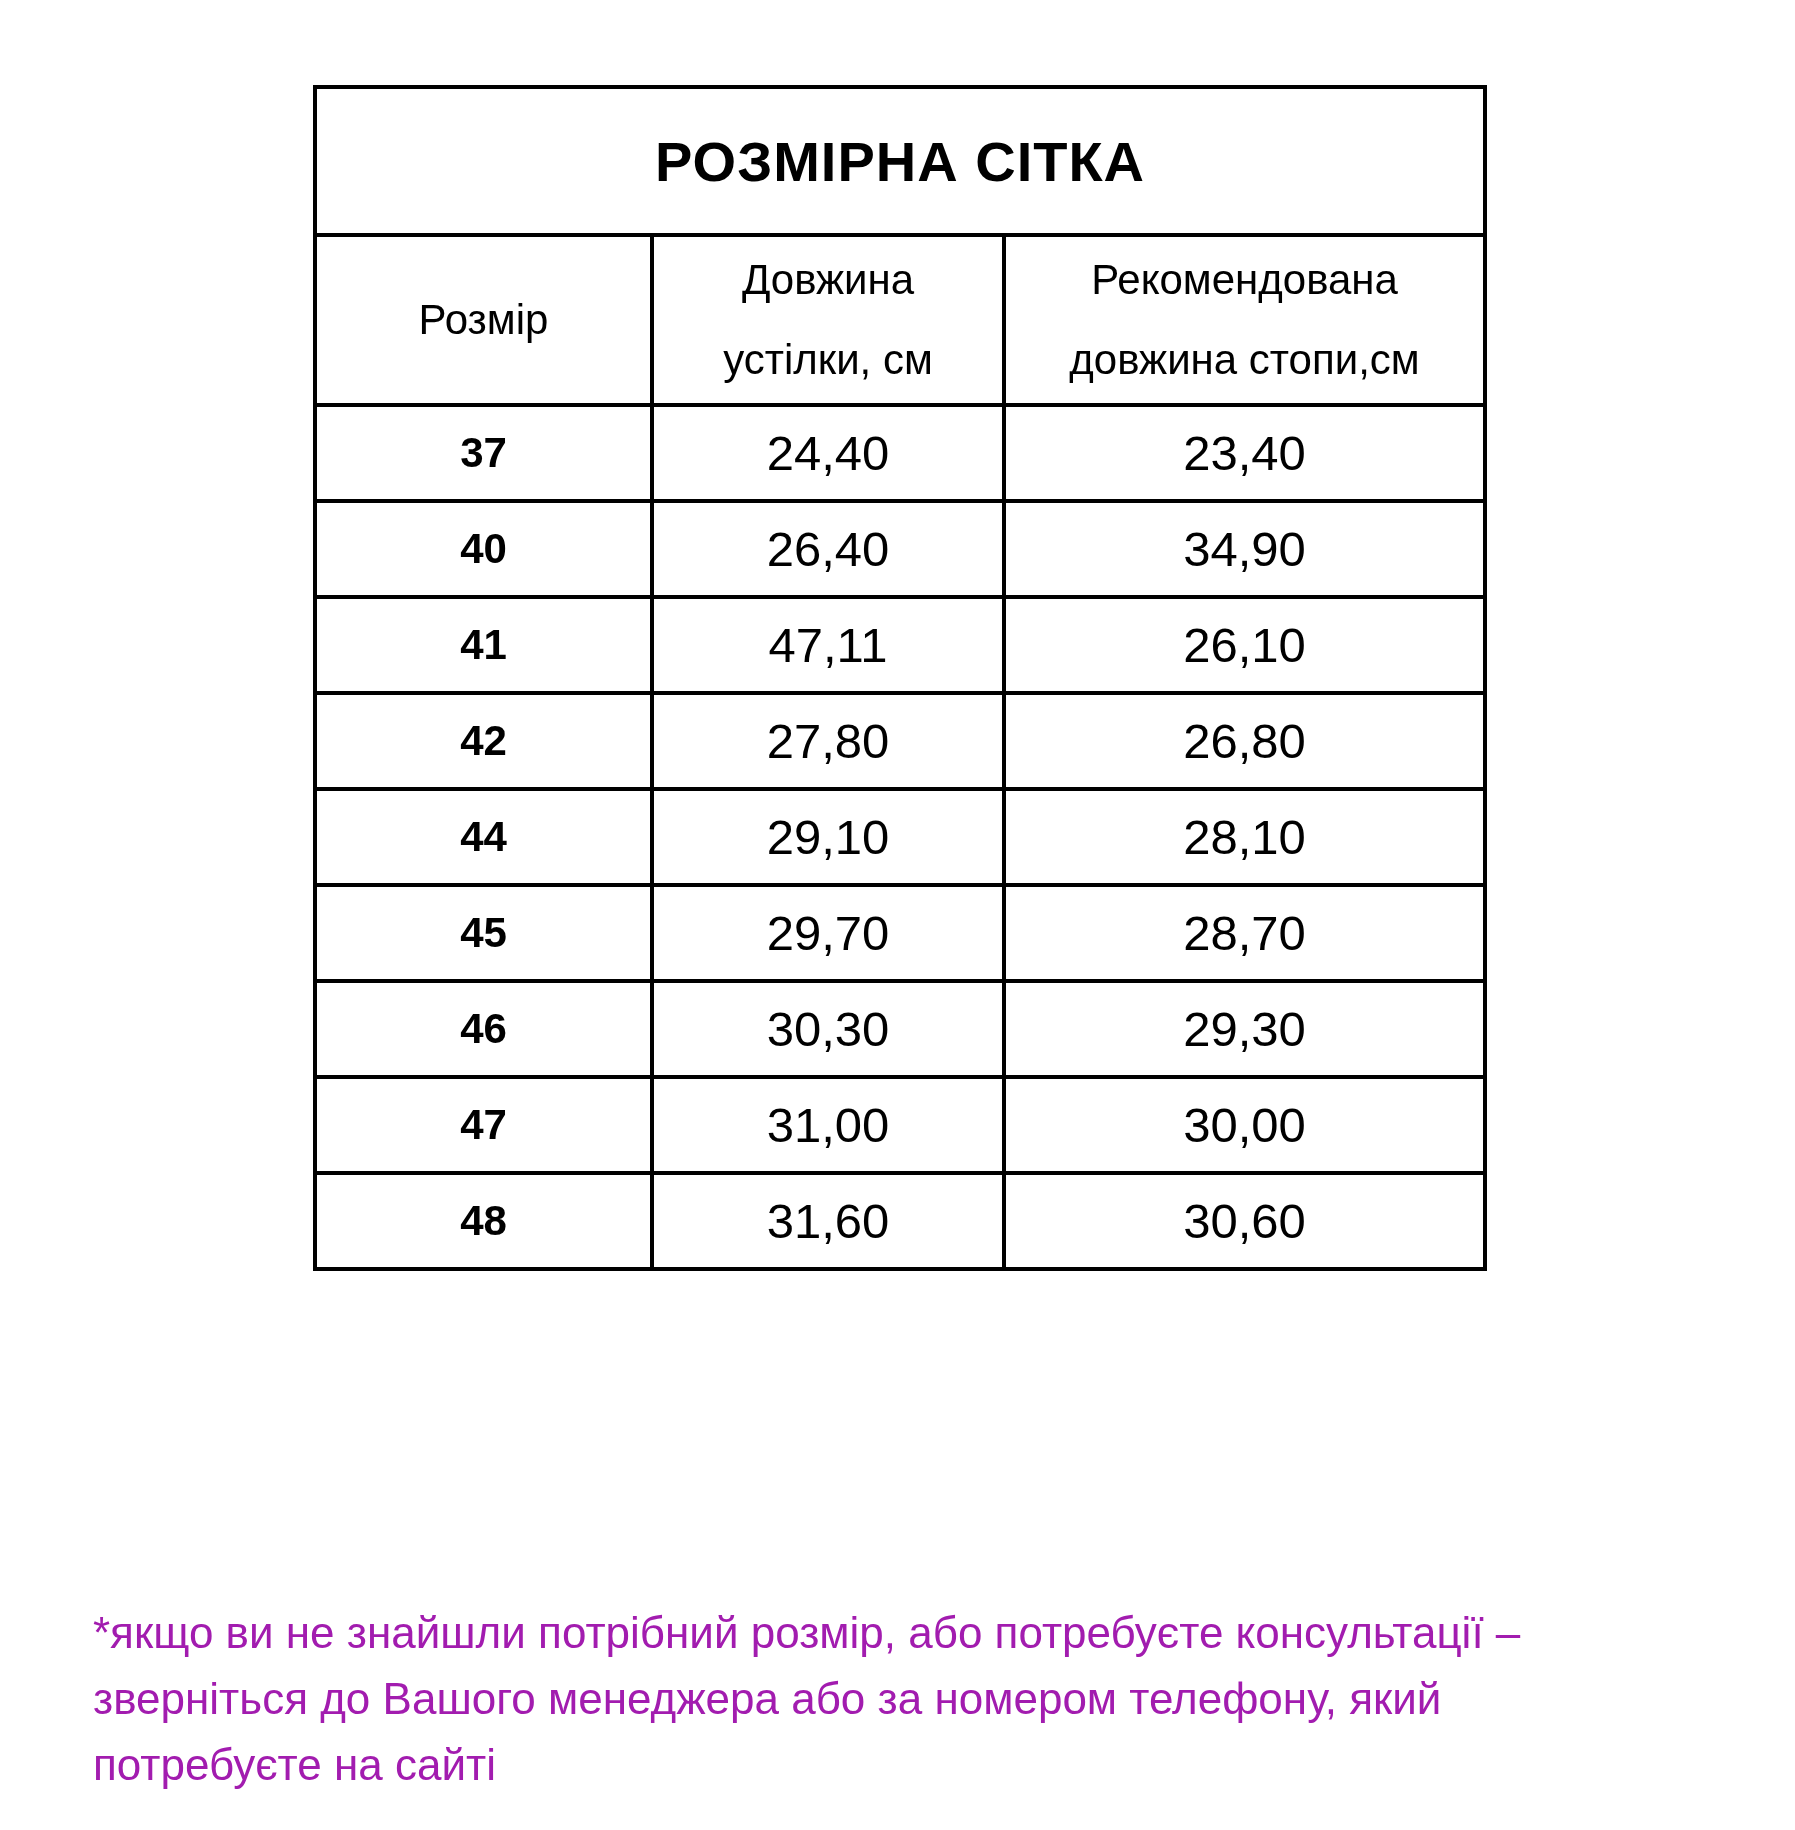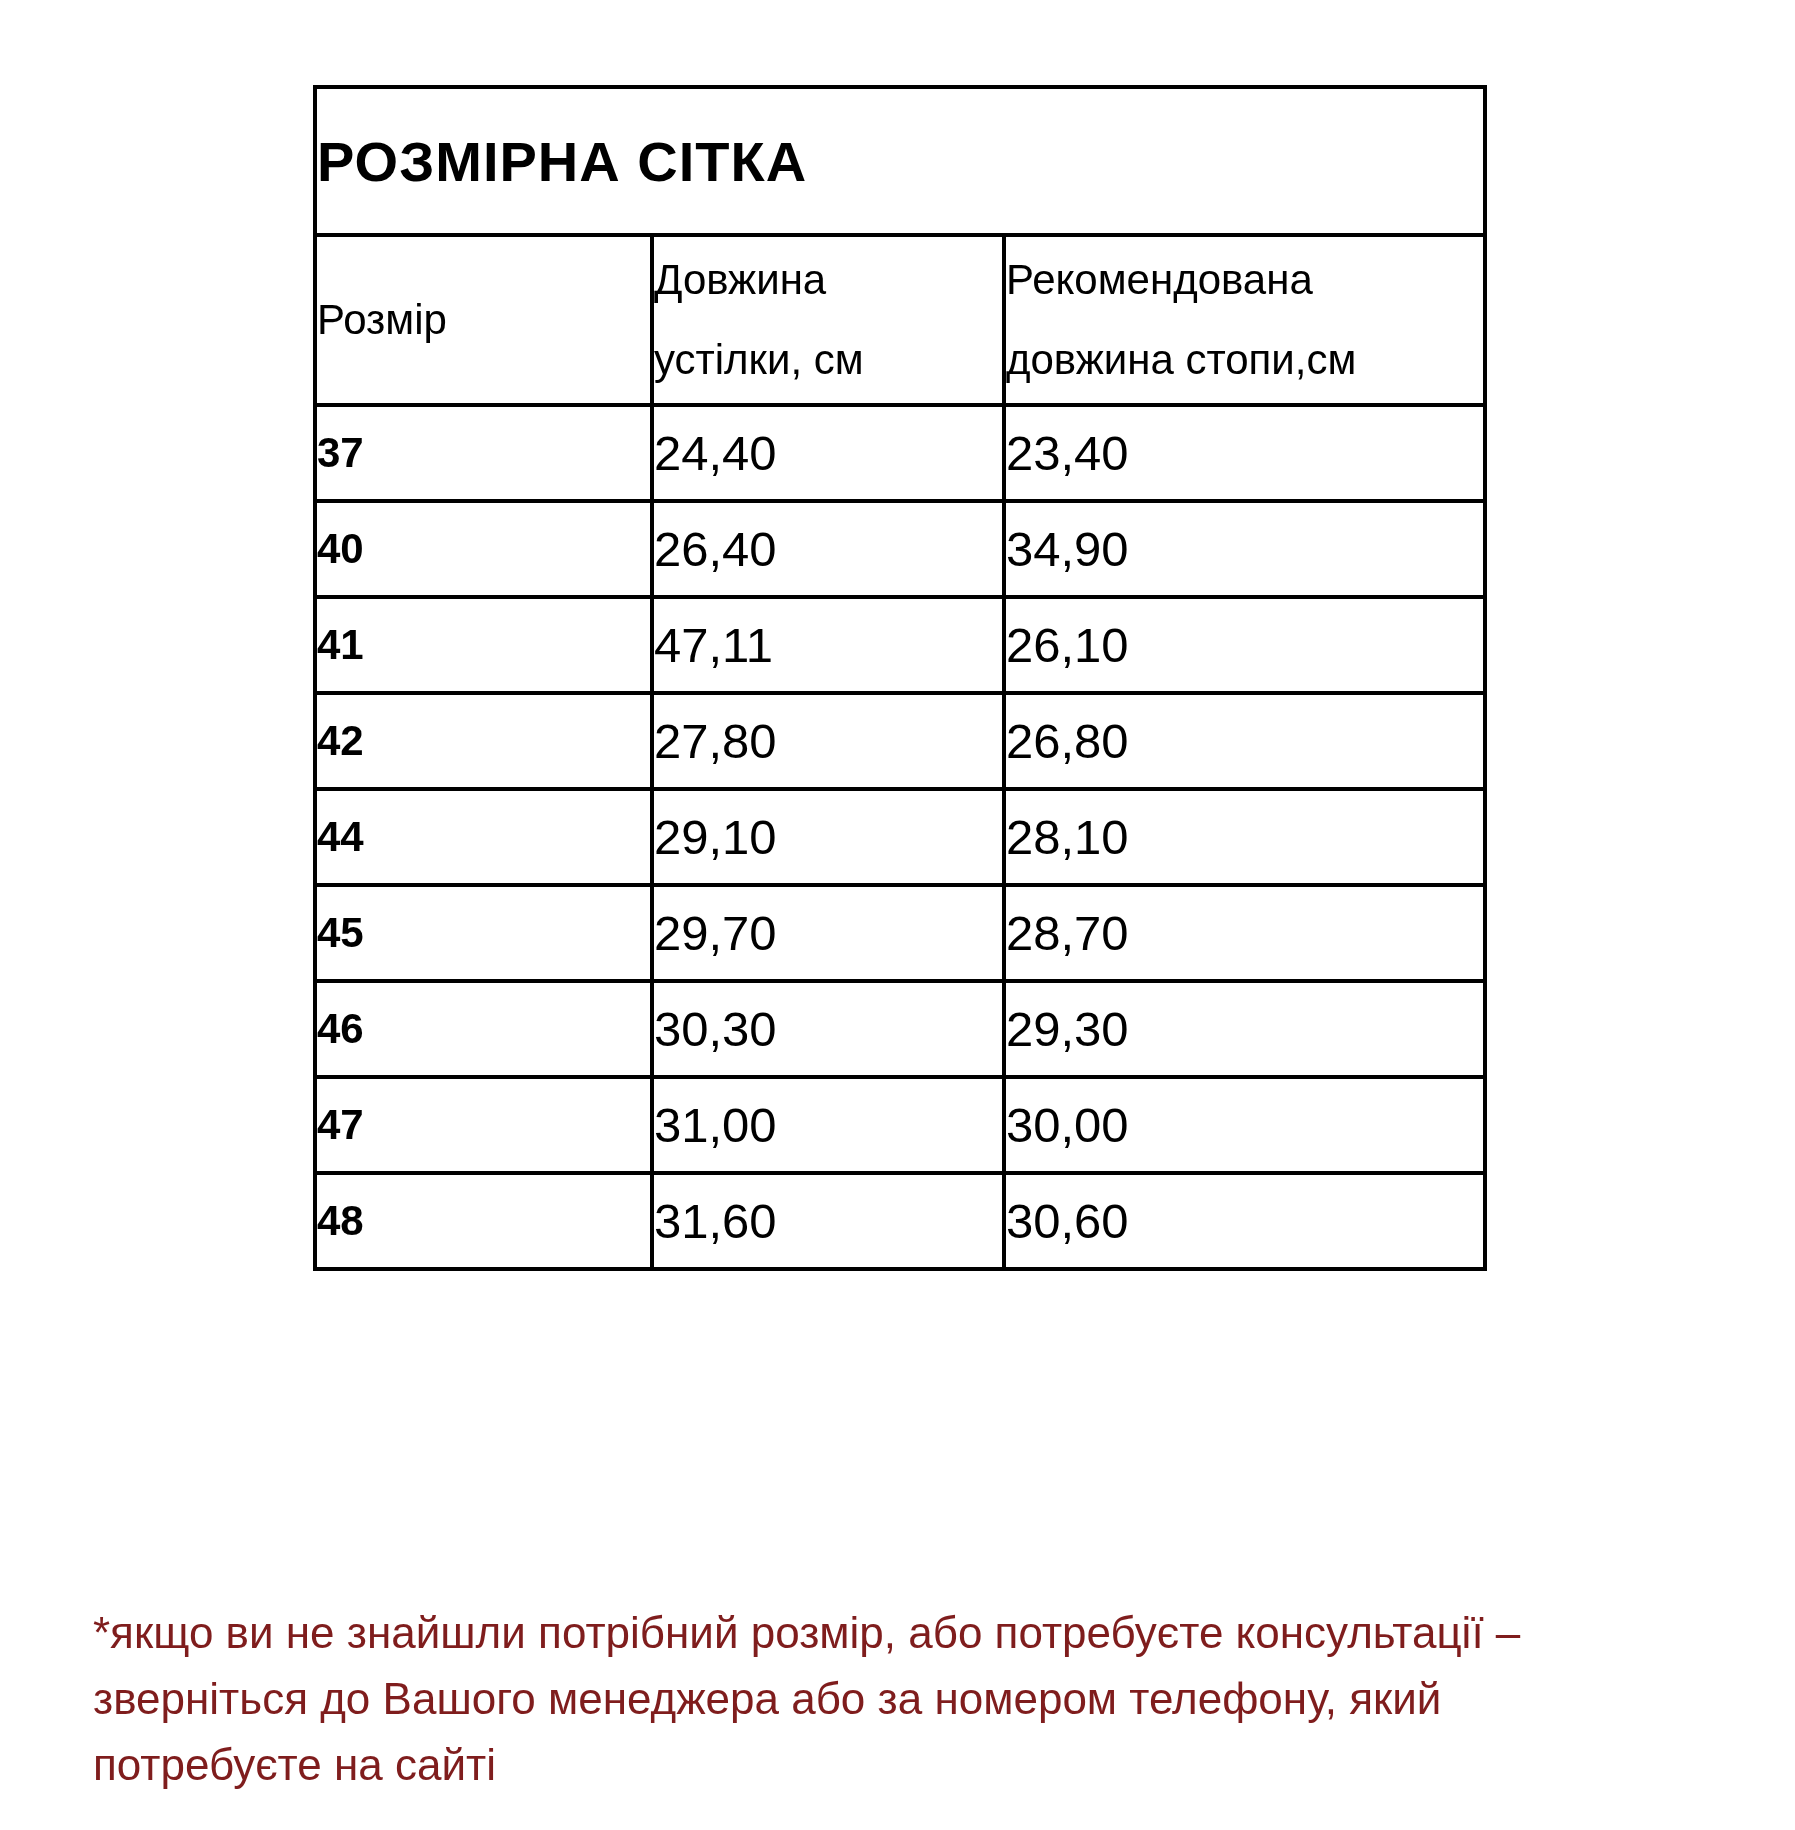--- a/index.html
+++ b/index.html
@@ -18,21 +18,21 @@
     position: absolute;
     left: 313px;
     top: 85px;
     width: 1170px;
     border-collapse: collapse;
     table-layout: fixed;
   }
   .size-table th,
   .size-table td {
     border: 4px solid #000000;
-    text-align: left;
+    text-align: center;
     vertical-align: middle;
     padding: 0;
     overflow: hidden;
   }
   .col-size  { width: 337px; }
   .col-insole{ width: 352px; }
   .col-foot  { width: 481px; }
 
   .title-cell {
     height: 148px;
@@ -50,21 +50,21 @@
   .data-row td { height: 96px; font-size: 49px; font-weight: normal; }
   .data-row td.size-cell { font-size: 42px; font-weight: bold; }
 
   
   .footnote {
     position: absolute;
     left: 93px;
     top: 1600px;
     font-size: 44px;
     line-height: 66px;
-    color: #7f1d1d;
+    color: #a21caf;
   }
   .footnote-line { white-space: nowrap; }
 </style>
 </head>
 <body>
 
 <table class="size-table">
   <colgroup>
     <col class="col-size">
     <col class="col-insole">

